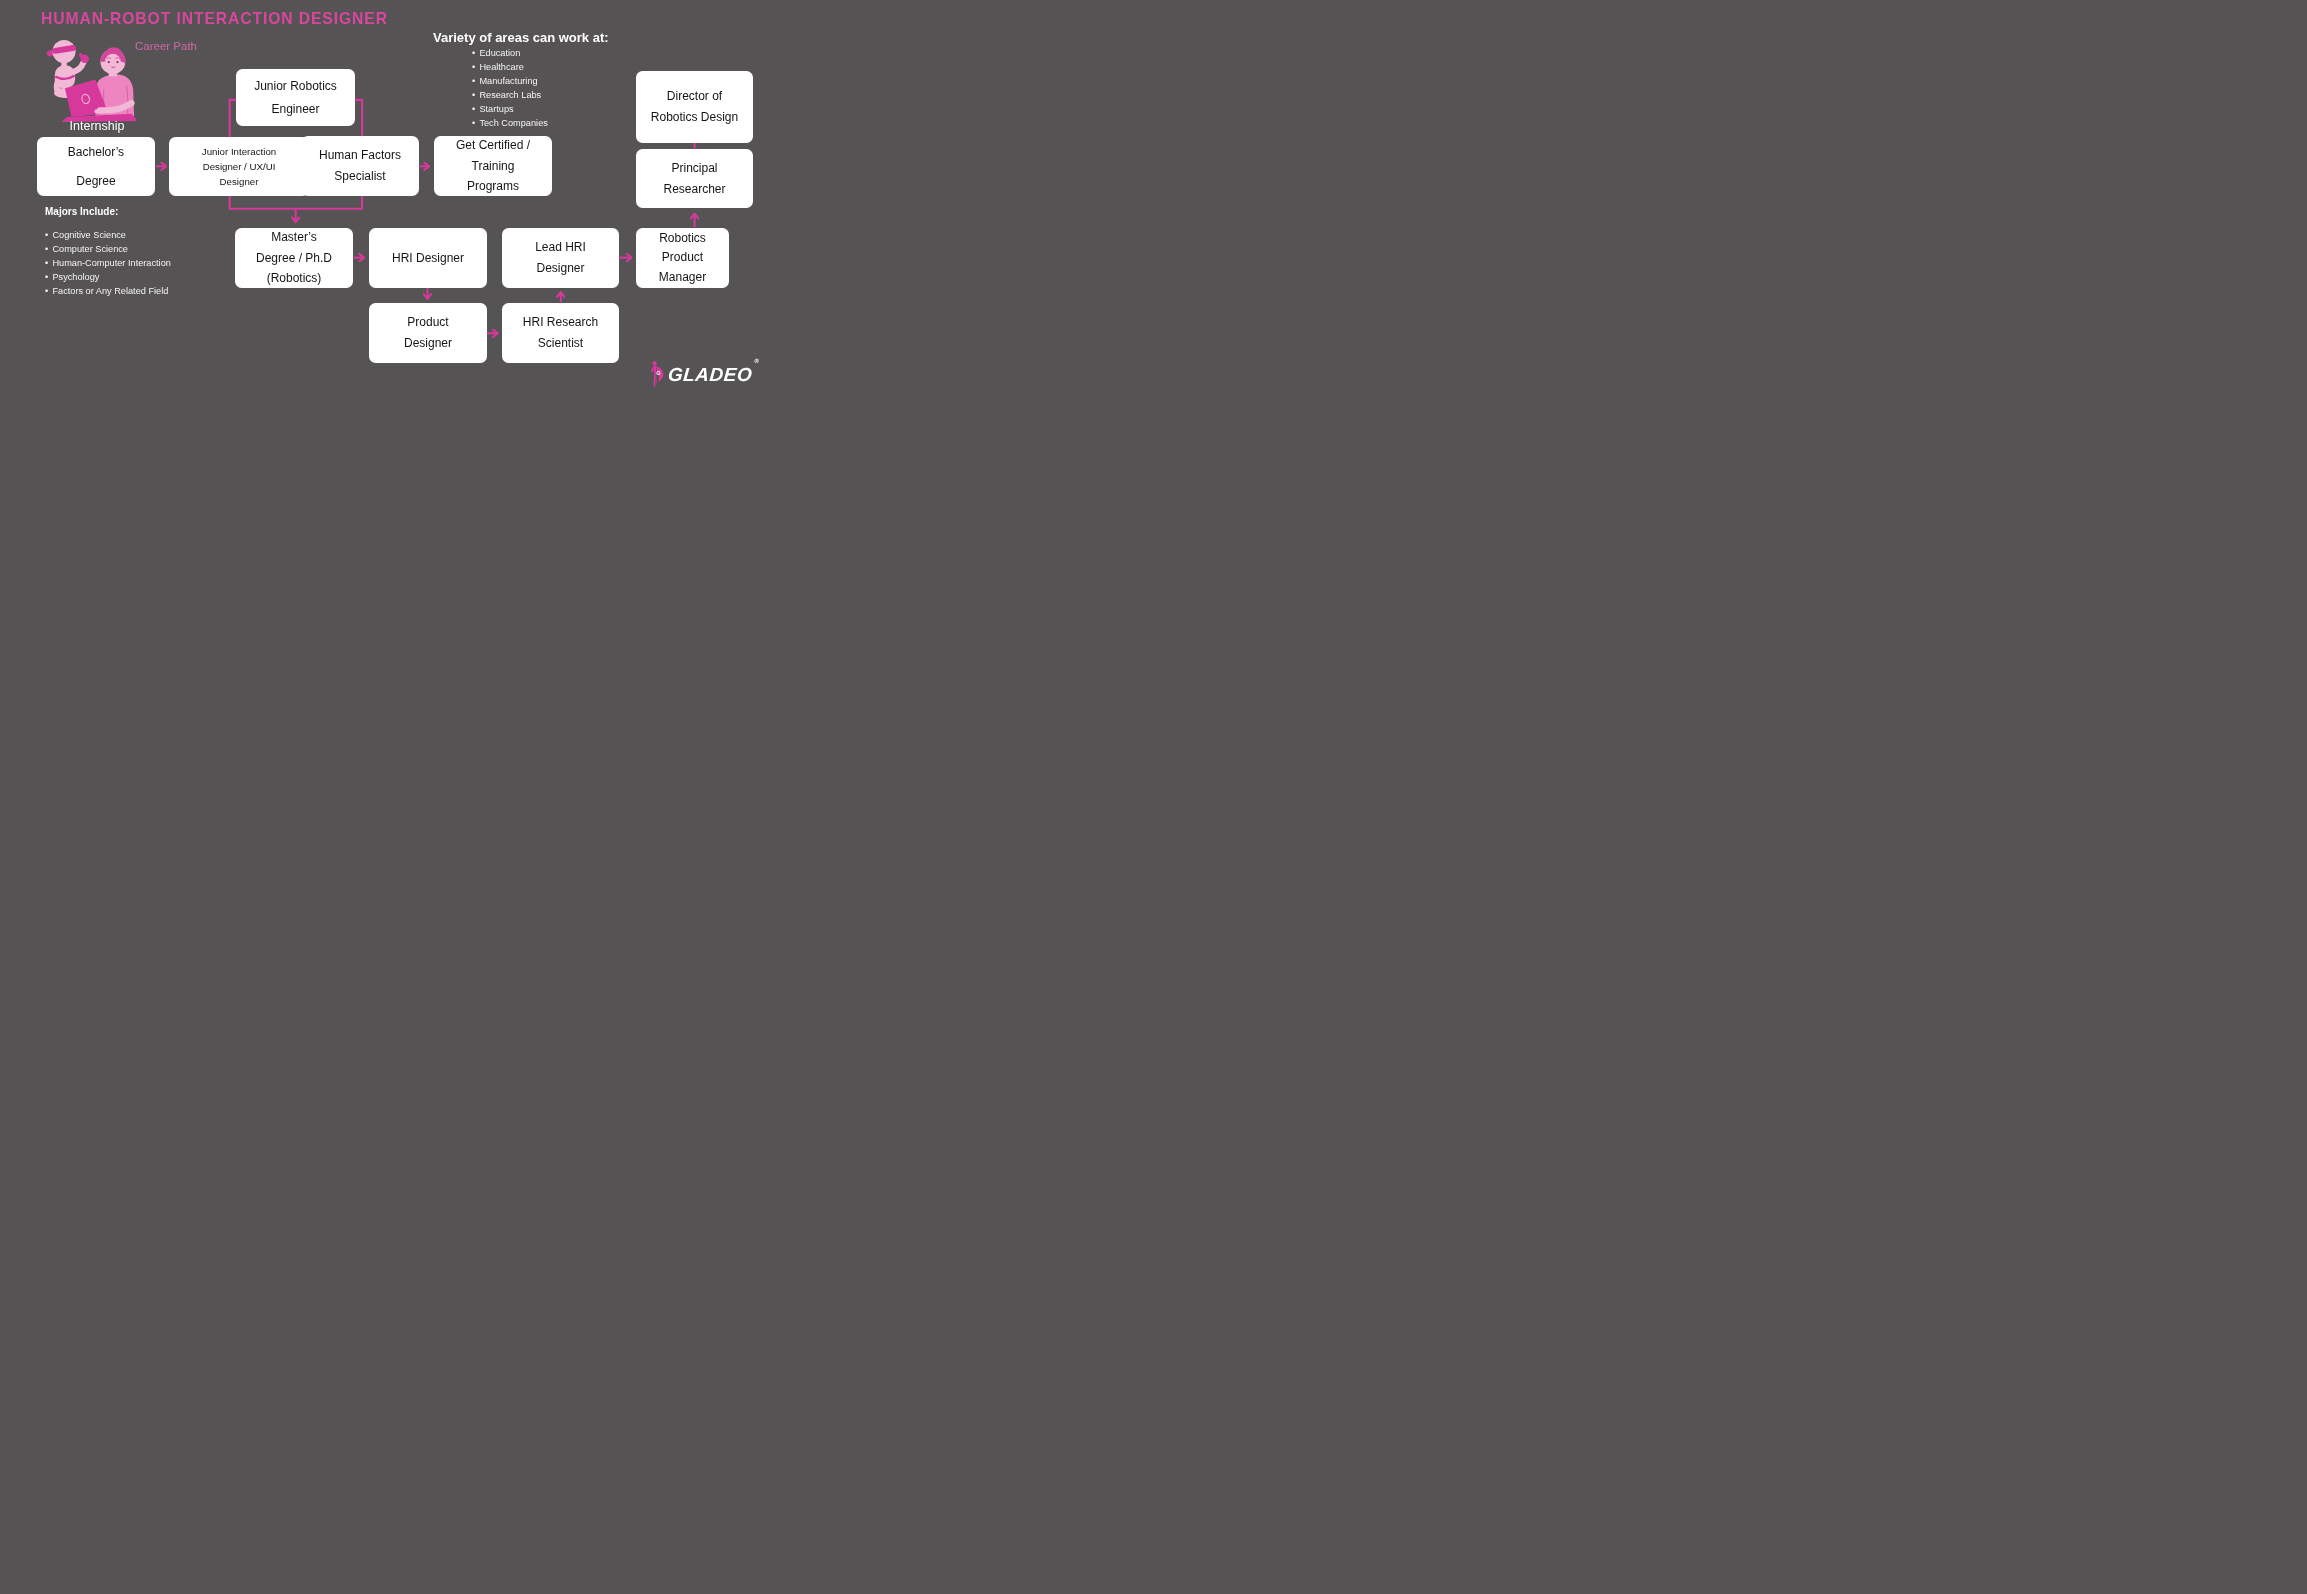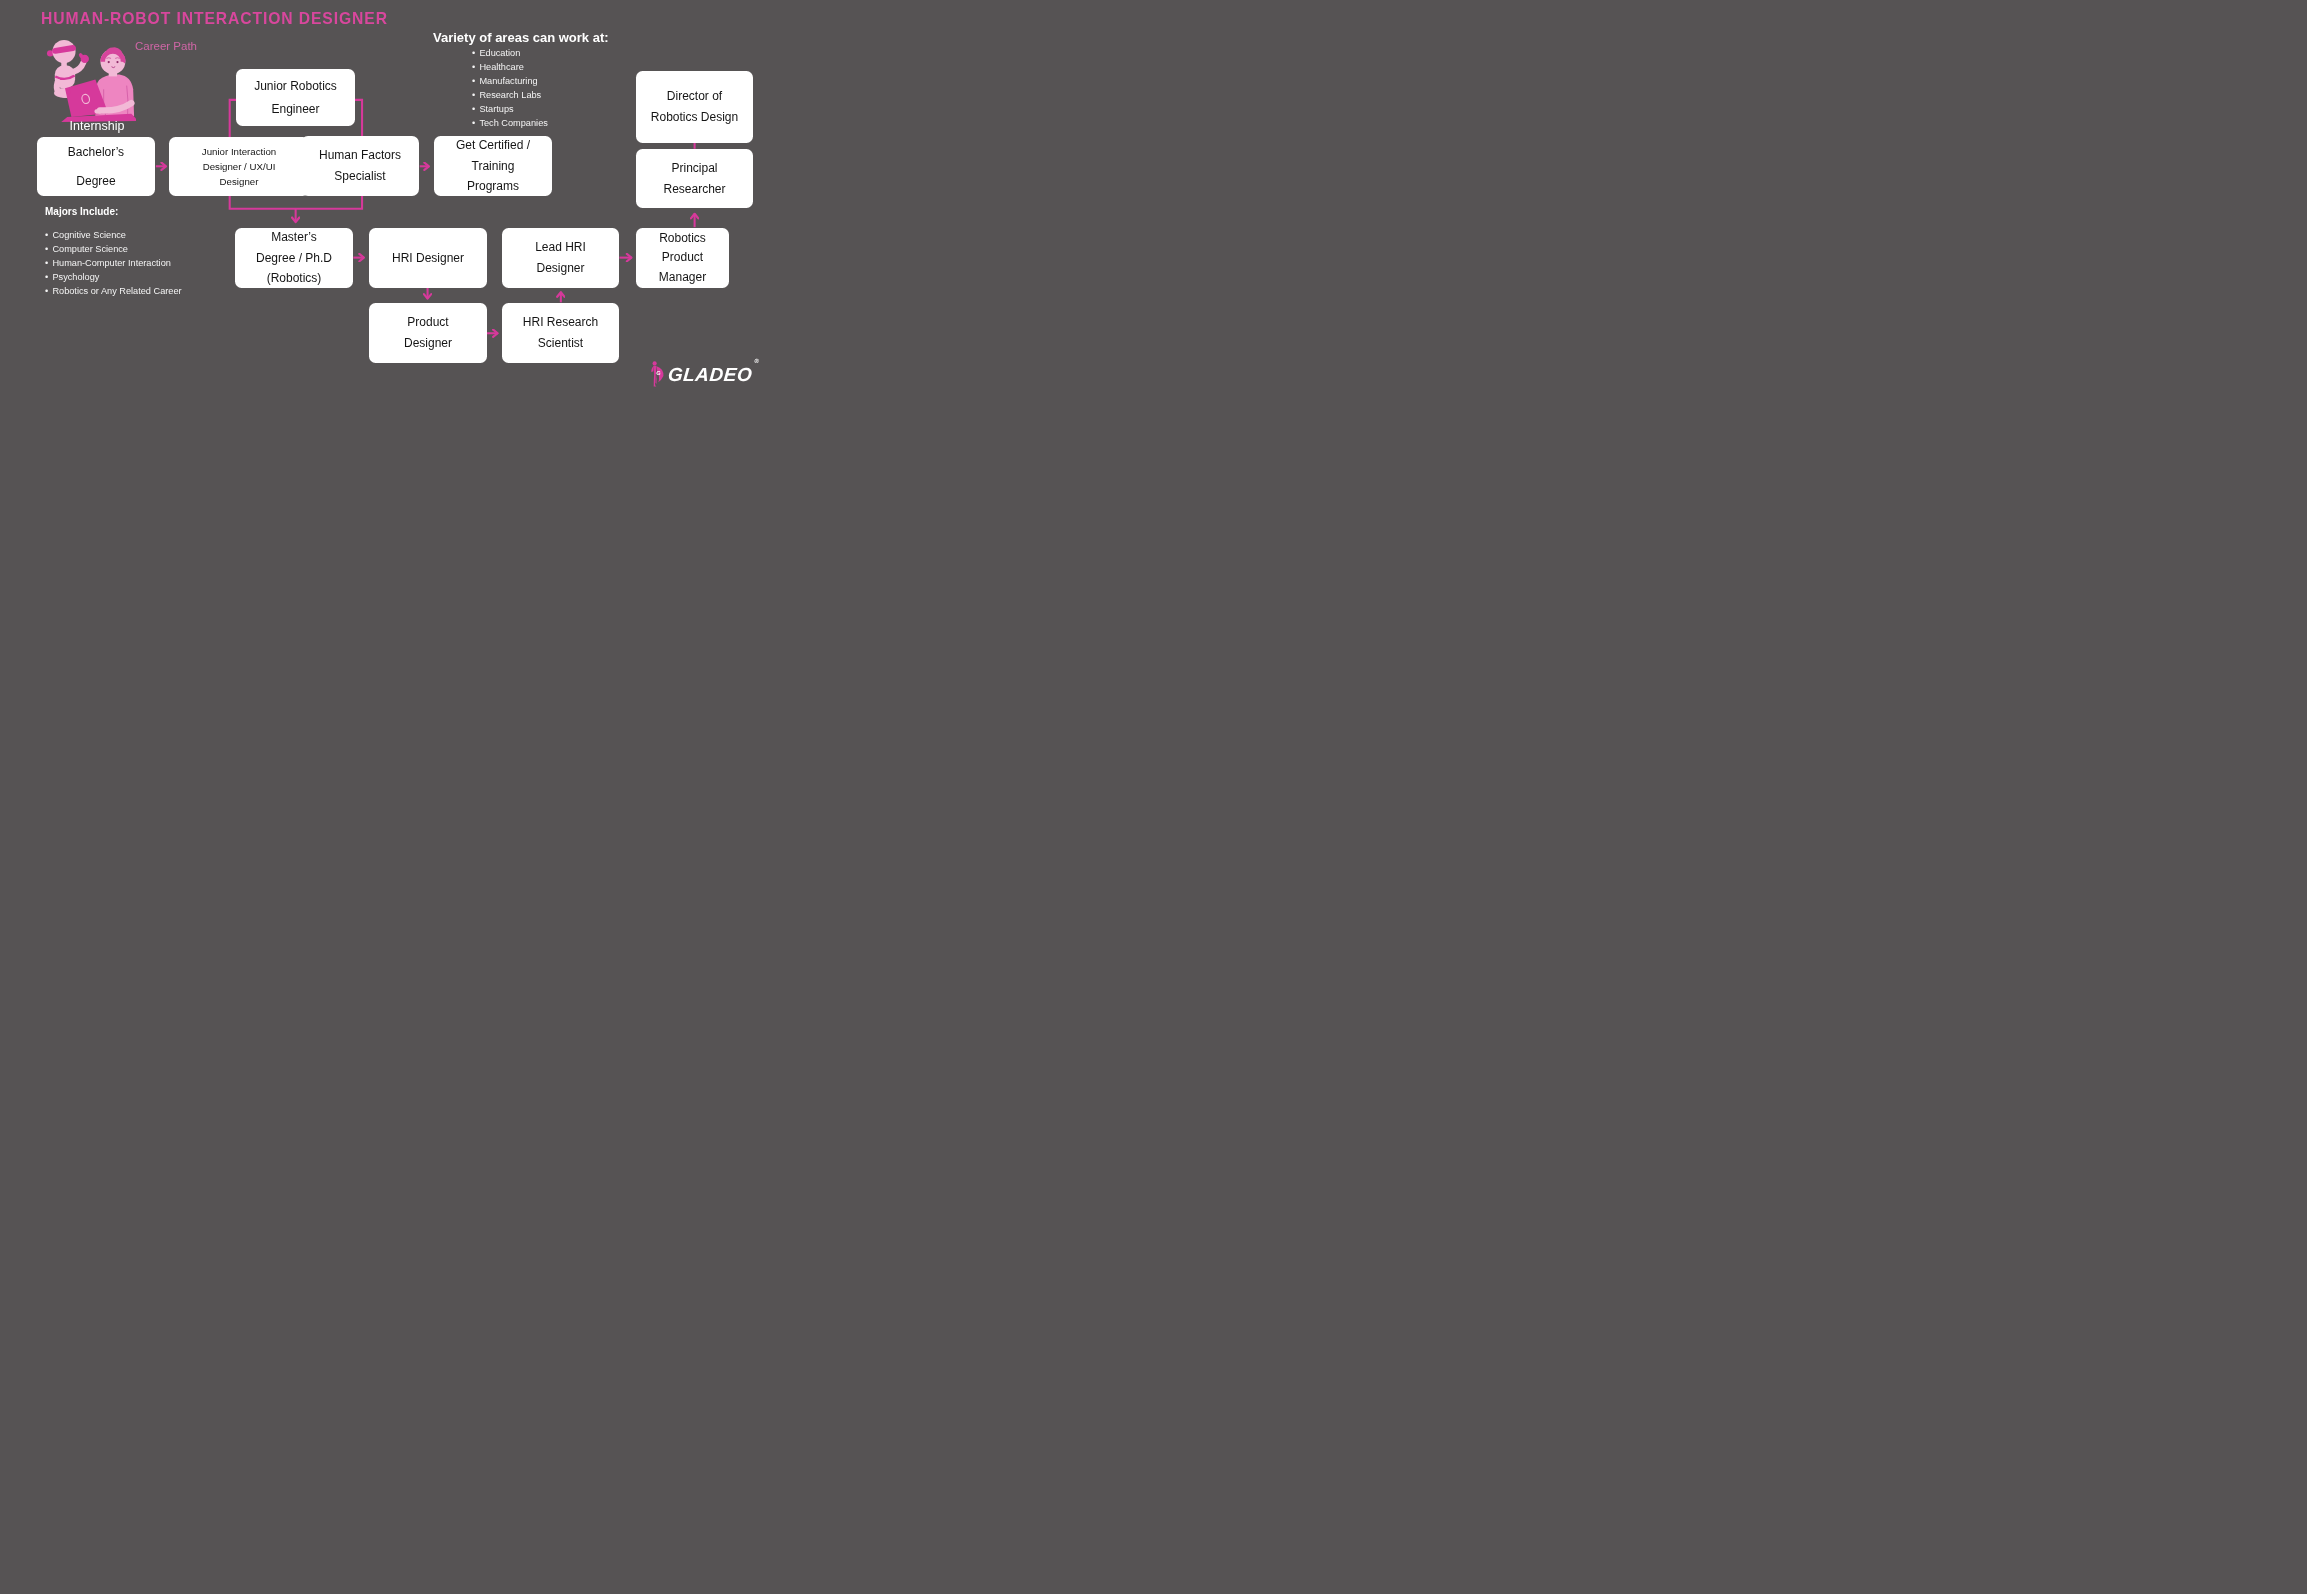--- a/index.html
+++ b/index.html
@@ -128,21 +128,21 @@
     <li>Startups</li>
     <li>Tech Companies</li>
   </ul>
 
   <h2 class="side-heading majors-heading">Majors Include:</h2>
   <ul class="plain majors-list">
     <li>Cognitive Science</li>
     <li>Computer Science</li>
     <li>Human-Computer Interaction</li>
     <li>Psychology</li>
-    <li>Robotics or Any Related Career</li>
+    <li>Factors or Any Related Field</li>
   </ul>
 
   <svg class="connectors" width="797" height="399" viewBox="0 0 1728 864">
     <defs>
       <marker id="arrowhead" viewBox="0 0 10 10" refX="7" refY="5" markerWidth="4.4" markerHeight="4.4" orient="auto">
         <polyline points="2,1 7,5 2,9" fill="none" stroke="#d6399b" stroke-width="2.4" stroke-linecap="round" stroke-linejoin="round"></polyline>
       </marker>
     </defs>
     <g stroke="#d6399b" stroke-width="4.5" fill="none">
       <path d="M498 216 H785 V452 H498 Z"></path>

